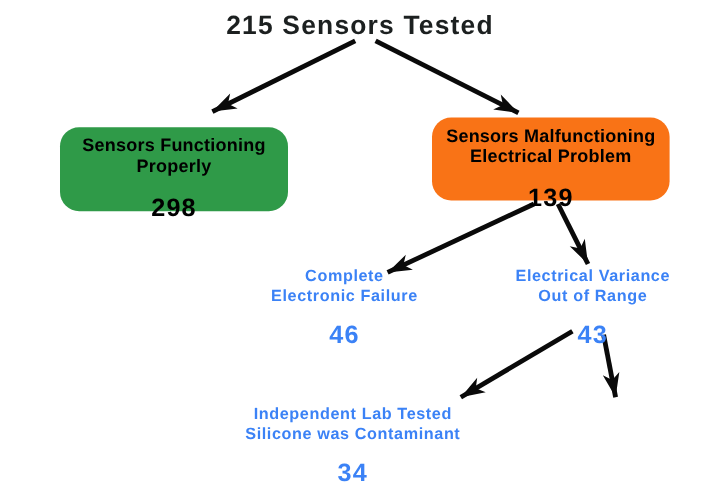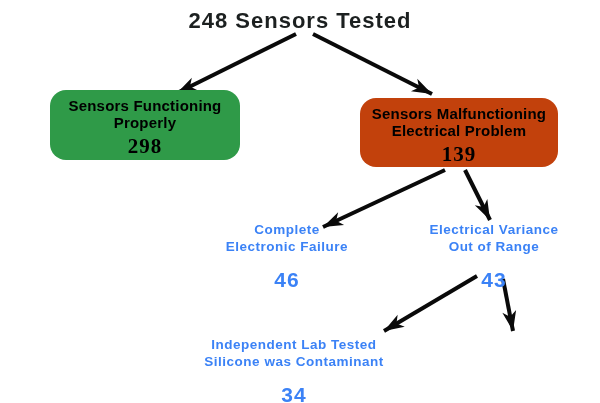--- a/index.html
+++ b/index.html
@@ -14,22 +14,22 @@
   .chart-title {
     position:absolute; left:0; top:8px; width:600px; text-align:center;
     font-size:22px; letter-spacing:1px; color:#1c2020;
   }
 
   .box {
     position:absolute; box-sizing:border-box; border-radius:16px;
     text-align:center; color:#000000; padding-top:7px;
   }
   .box .bl { font-size:15px; line-height:17px; letter-spacing:0.2px; }
-  .box .bv { font-size:21px; line-height:22px; margin-top:4px; letter-spacing:1px;font-family:Liberation Serif, serif; }
-  .box-green { left:50px;  top:90px; width:190px; height:70px; }
+  .box .bv { font-size:21px; line-height:22px; margin-top:16px; letter-spacing:1px; }
+  .box-green { left:50px;  top:106px; width:190px; height:70px; }
   .box-red   { left:360px; top:98px; width:198px; height:69px; }
 
   .node { position:absolute; text-align:center; color:#3b82f6; }
   .node .nl { font-size:13.5px; line-height:17px; letter-spacing:0.5px; }
   .node .nv { font-size:21px; line-height:20px; margin-top:15px; letter-spacing:1px; }
   .node-complete    { left:187px; top:221px; width:200px; }
   .node-variance    { left:394px; top:221px; width:200px; }
   .node-independent { left:174px; top:336px; width:240px; }
   .node-microscopic { left:435px; top:336px; width:160px; }
 </style>
@@ -45,29 +45,29 @@
       </marker>
     </defs>
     <line x1="296" y1="34" x2="177" y2="93" marker-end="url(#ah)"></line>
     <line x1="313" y1="34" x2="432" y2="94" marker-end="url(#ah)"></line>
     <line x1="445" y1="170" x2="323" y2="227" marker-end="url(#ah)"></line>
     <line x1="465" y1="170" x2="490" y2="220" marker-end="url(#ah)"></line>
     <line x1="477" y1="276" x2="384" y2="331" marker-end="url(#ah)"></line>
     <line x1="503" y1="279" x2="513" y2="331" marker-end="url(#ah)"></line>
   </svg>
 
-  <div class="chart-title">248 Sensors Tested</div>
+  <div class="chart-title">215 Sensors Tested</div>
 
   <div class="box box-green" style="background: rgb(47, 154, 72);">
     <div class="bl">Sensors Functioning</div>
     <div class="bl">Properly</div>
     <div class="bv">298</div>
   </div>
 
-  <div class="box box-red" style="background: #c2410c;">
+  <div class="box box-red" style="background: #f97316;">
     <div class="bl">Sensors Malfunctioning</div>
     <div class="bl">Electrical Problem</div>
     <div class="bv">139</div>
   </div>
 
   <div class="node node-complete">
     <div class="nl">Complete</div>
     <div class="nl">Electronic Failure</div>
     <div class="nv">46</div>
   </div>

